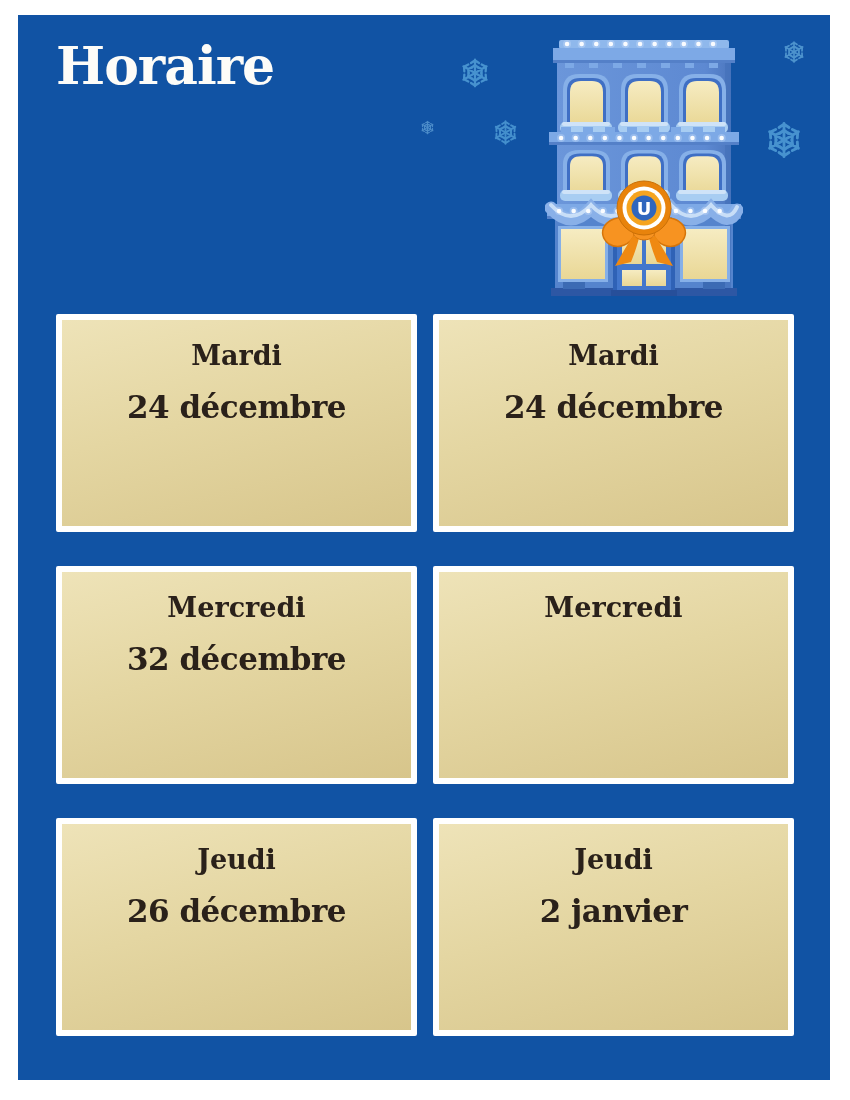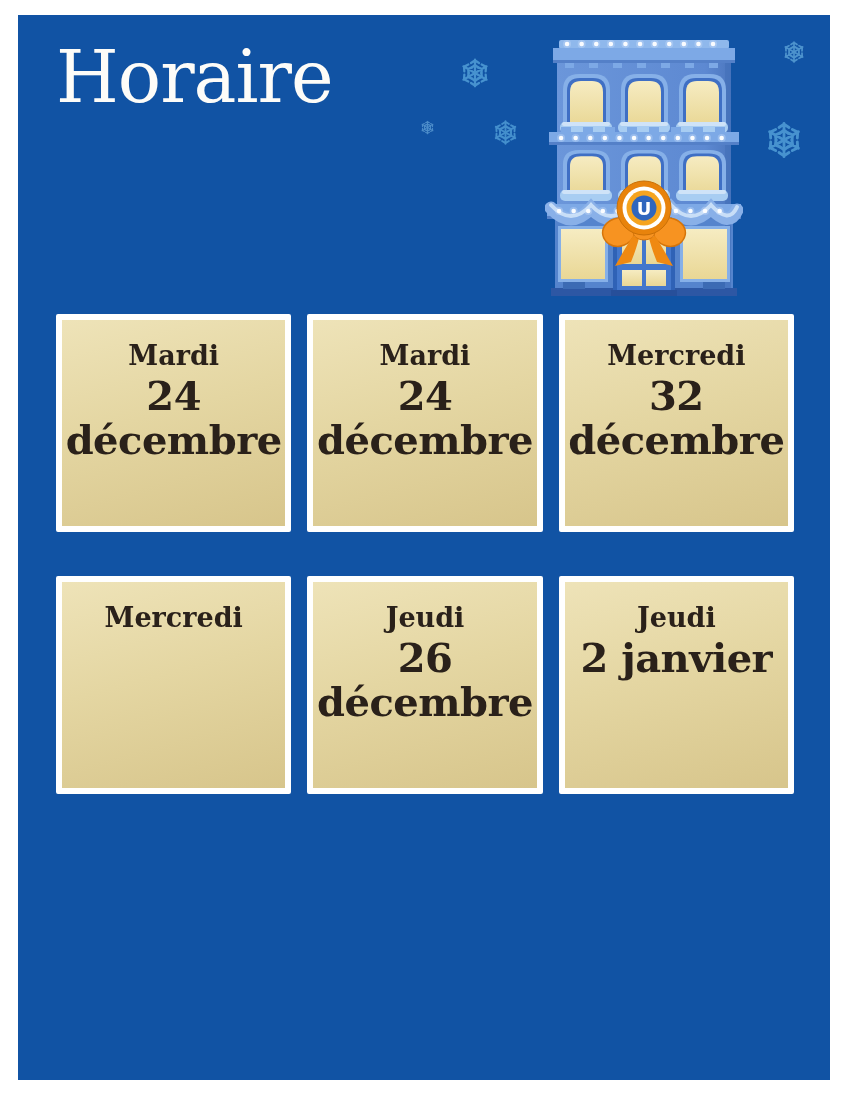--- a/index.html
+++ b/index.html
@@ -1,42 +1,42 @@
 <!DOCTYPE html>
 <html><head>
 <meta charset="utf-8">
 <style>
   html,body{margin:0;padding:0;width:850px;height:1100px;background:#ffffff;overflow:hidden;}
   body{position:relative;font-family:"Liberation Sans",sans-serif;}
 
   .poster{position:absolute;left:18px;top:15px;width:812px;height:1065px;background:#1153a4;}
 
   .title{position:absolute;left:38px;top:22px;color:#fdfcf8;
-         font-family:"DejaVu Serif",serif;font-weight:normal;
-         font-size:72px;line-height:1.12;letter-spacing:-1px;}
+         font-family:"DejaVu Serif",serif;font-weight:bold;
+         font-size:52px;line-height:1.12;letter-spacing:-1px;}
   .title div{white-space:nowrap;}
 
   .building{position:absolute;left:527px;top:23px;width:198px;height:260px;}
 
   .flake{position:absolute;color:#4a96d2;}
   .flake svg{width:100%;height:100%;display:block;}
   .f1{left:441px;top:42px;width:32px;height:32px;opacity:.95;}
   .f2{left:402px;top:105px;width:15px;height:15px;opacity:.65;color:#6cabdd;}
   .f3{left:474px;top:104px;width:27px;height:27px;opacity:.9;}
   .f4{left:764px;top:25px;width:24px;height:24px;opacity:.8;color:#5ca3d8;}
   .f5{left:746px;top:105px;width:40px;height:40px;opacity:.95;}
 
   .cards{position:absolute;left:38px;top:299px;width:738px;
-         display:grid;grid-template-columns:1fr 1fr 1fr;gap:44px 16px;}
+         display:grid;grid-template-columns:1fr 1fr;gap:34px 16px;}
   .card{height:218px;box-sizing:border-box;border:6px solid #ffffff;border-radius:2px;
         background:linear-gradient(165deg,#eee3b8 0%,#e4d6a2 45%,#d7c58b 100%);
         text-align:center;padding-top:20px;color:#2a211a;
         font-family:"DejaVu Serif",serif;font-weight:bold;}
   .card .day{font-size:27px;line-height:1.15;}
-  .card .date{font-size:40px;line-height:1.1;margin-top:3px;letter-spacing:-0.5px;}
+  .card .date{font-size:31px;line-height:1.1;margin-top:19px;letter-spacing:-0.5px;}
   .card .date sup{font-size:55%;vertical-align:super;line-height:0;}
 
   .lt{stroke:#ffffff;stroke-width:4.5;stroke-linecap:round;stroke-dasharray:0.1 14.5;fill:none;opacity:.95;}
   .ltg{stroke:#dceaff;stroke-width:8;stroke-linecap:round;stroke-dasharray:0.1 14.5;fill:none;opacity:.28;}
 </style>
 </head>
 <body>
 
 <svg width="0" height="0" style="position:absolute">
   <symbol id="flake" viewBox="-12 -12 24 24">

